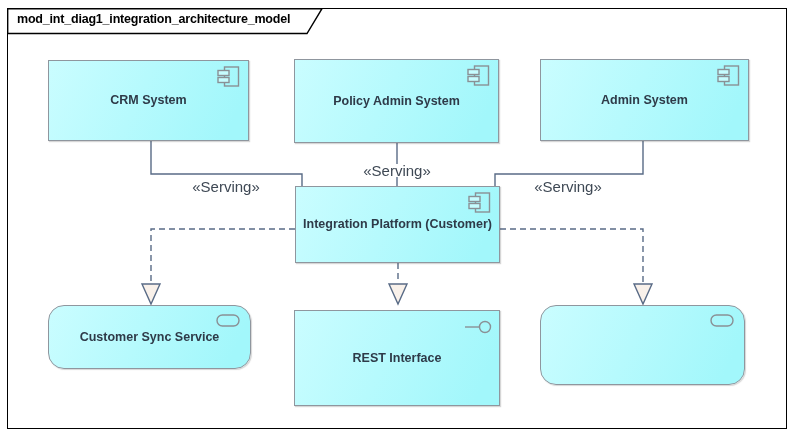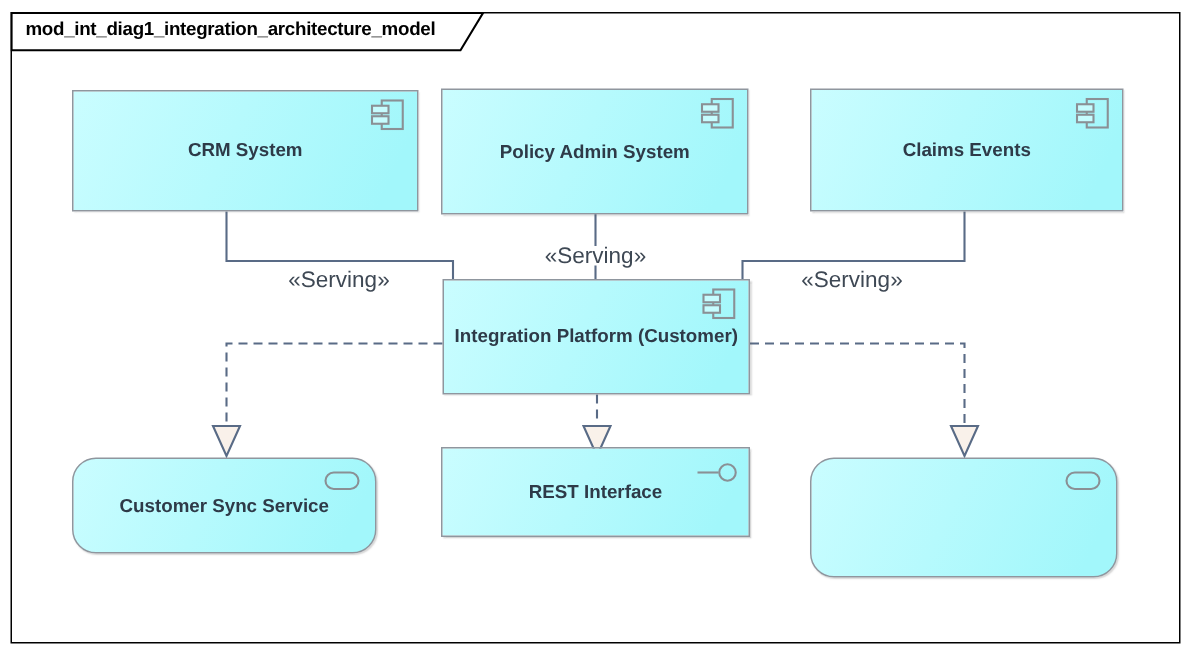--- a/index.html
+++ b/index.html
@@ -48,21 +48,21 @@
     <polygon points="389,284 407,284 398,304" fill="#f9f1ea" stroke="#596b86" stroke-width="1.4"></polygon>
     <path d="M500,229 H643 V283" fill="none" stroke="#596b86" stroke-width="1.4" stroke-dasharray="6 4"></path>
     <polygon points="634,284 652,284 643,304" fill="#f9f1ea" stroke="#596b86" stroke-width="1.4"></polygon>
   </svg>
 
   <svg class="frame-tab-svg" viewBox="0 0 317 27">
     <polygon points="0.7,0.7 315,0.7 300,25.5 0.7,25.5" fill="#ffffff" stroke="#000000" stroke-width="1.4"></polygon>
   </svg>
   <div class="frame-title">mod_int_diag1_integration_architecture_model</div>
 
-  <div class="node" style="left:48px;top:60px;width:231px;height:81px">
+  <div class="node" style="left:48px;top:60px;width:201px;height:81px">
     <span class="corner-icon">
       <svg width="24" height="22" viewBox="0 0 24 22">
         <rect x="7.5" y="1" width="14" height="19" fill="none" stroke="#8a9095" stroke-width="1.4"></rect>
         <rect x="1" y="4.5" width="11" height="5" fill="#c6fcfe" stroke="#8a9095" stroke-width="1.4"></rect>
         <rect x="1" y="11.5" width="11" height="5" fill="#c6fcfe" stroke="#8a9095" stroke-width="1.4"></rect>
       </svg>
     </span>
     <span class="node-label">CRM System</span>
   </div>
 
@@ -78,21 +78,21 @@
   </div>
 
   <div class="node" style="left:540px;top:59px;width:209px;height:82px">
     <span class="corner-icon">
       <svg width="24" height="22" viewBox="0 0 24 22">
         <rect x="7.5" y="1" width="14" height="19" fill="none" stroke="#8a9095" stroke-width="1.4"></rect>
         <rect x="1" y="4.5" width="11" height="5" fill="#c6fcfe" stroke="#8a9095" stroke-width="1.4"></rect>
         <rect x="1" y="11.5" width="11" height="5" fill="#c6fcfe" stroke="#8a9095" stroke-width="1.4"></rect>
       </svg>
     </span>
-    <span class="node-label">Claims Events</span>
+    <span class="node-label">Admin System</span>
   </div>
 
   <div class="node" style="left:295px;top:186px;width:205px;height:77px">
     <span class="corner-icon">
       <svg width="24" height="22" viewBox="0 0 24 22">
         <rect x="7.5" y="1" width="14" height="19" fill="none" stroke="#8a9095" stroke-width="1.4"></rect>
         <rect x="1" y="4.5" width="11" height="5" fill="#c6fcfe" stroke="#8a9095" stroke-width="1.4"></rect>
         <rect x="1" y="11.5" width="11" height="5" fill="#c6fcfe" stroke="#8a9095" stroke-width="1.4"></rect>
       </svg>
     </span>
@@ -101,21 +101,21 @@
 
   <div class="node rounded" style="left:48px;top:305px;width:203px;height:64px">
     <span class="corner-icon pill">
       <svg width="24" height="14" viewBox="0 0 24 14">
         <rect x="1" y="1" width="22" height="11" rx="5.5" fill="none" stroke="#8a9095" stroke-width="1.4"></rect>
       </svg>
     </span>
     <span class="node-label">Customer Sync Service</span>
   </div>
 
-  <div class="node" style="left:294px;top:298px;width:206px;height:60px">
+  <div class="node" style="left:294px;top:310px;width:206px;height:96px">
     <span class="corner-icon lolli">
       <svg width="28" height="14" viewBox="0 0 28 14">
         <line x1="1" y1="7" x2="15" y2="7" stroke="#8a9095" stroke-width="1.4"></line>
         <circle cx="21" cy="7" r="5.5" fill="none" stroke="#8a9095" stroke-width="1.4"></circle>
       </svg>
     </span>
     <span class="node-label">REST Interface</span>
   </div>
 
   <div class="node rounded" style="left:540px;top:305px;width:205px;height:80px">

